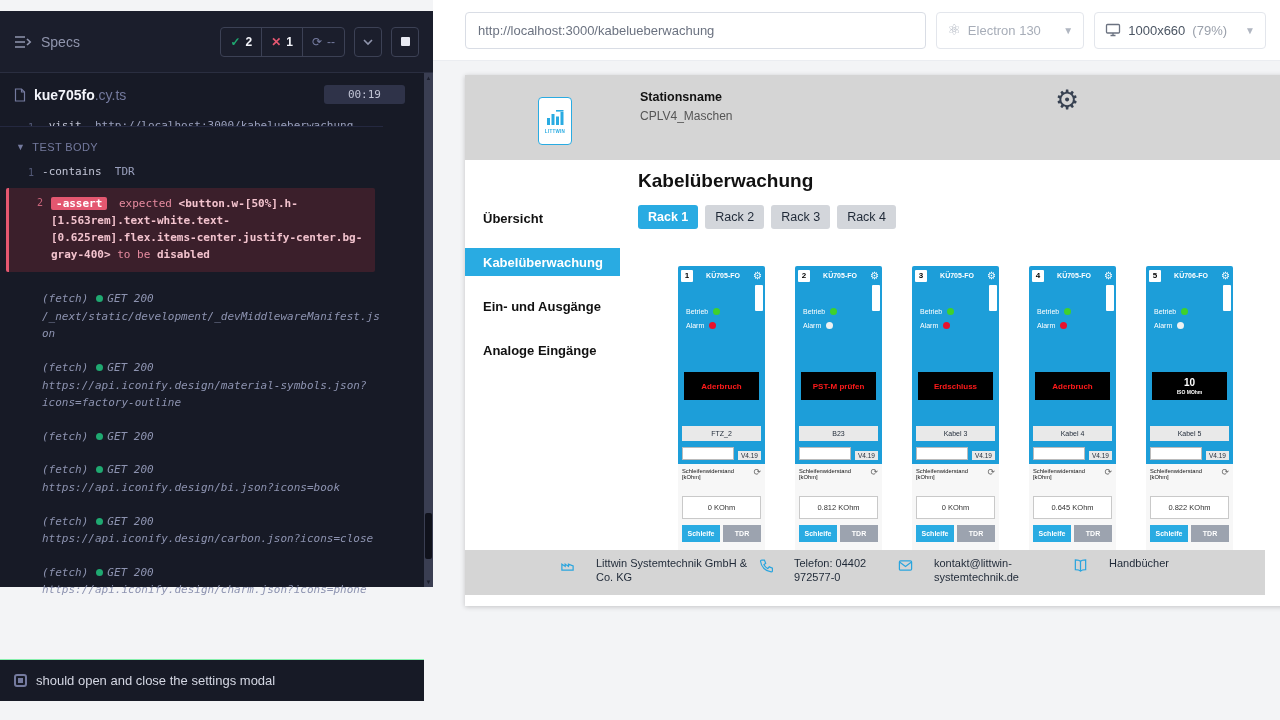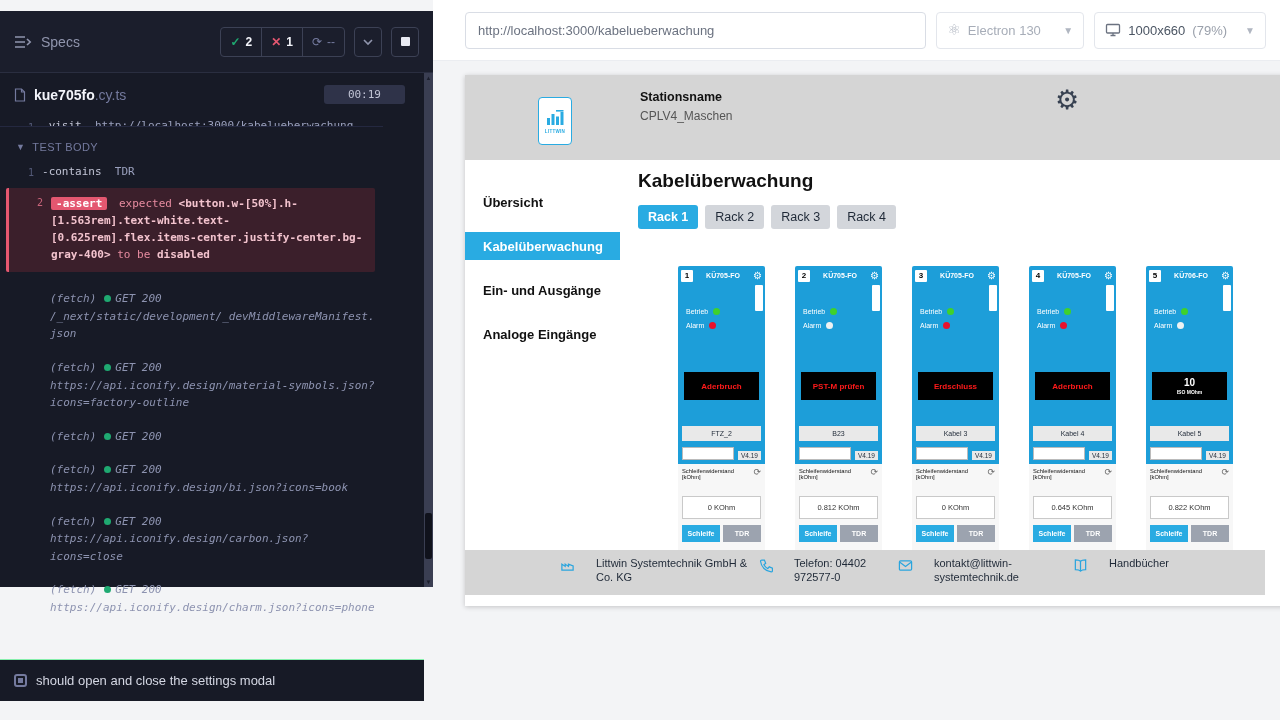--- a/index.html
+++ b/index.html
@@ -40,21 +40,21 @@
   .cy-section .chev { font-size:9px; }
 
   .assert { background:#3b1f2b; border-left:3px solid #e45770; border-radius:2px; margin:6px 8px 10px 6px; padding:7px 8px 9px 0; display:flex; gap:8px; }
   .assert .lnum { color:#c9647a; }
   .assert-body { line-height:1.55; word-break:break-word; overflow-wrap:break-word; color:#e78ca0; }
   .assert-badge { background:#e45770; color:#fff; font-weight:bold; padding:0 5px; border-radius:2px; margin-right:5px; }
   .assert-badge::before { content:"-"; }
   .assert-sel { color:#f3c3ce; font-weight:bold; }
   .assert-state { color:#f3c3ce; font-weight:bold; }
 
-  .fetch { display:flex; gap:8px; padding:8px 8px; }
+  .fetch { display:flex; gap:8px; padding:8px 0; }
   .fetch-body { font-style:italic; color:#8d93b0; line-height:1.6; word-break:break-word; overflow-wrap:break-word; }
   .fetch-dot { display:inline-block; width:7px; height:7px; border-radius:50%; background:#1fa971; margin:0 4px 0 8px; }
   .fetch-url { word-break:break-word; }
 
   .cy-next { position:absolute; left:0; right:9px; top:648px; border-top:1px solid #86efac; padding:13px 14px; display:flex; gap:9px; align-items:center; font-size:13px; color:#d4d7e3; background:#171a26; }
   .test-icon { width:13px; height:13px; border:2px solid #747a9e; border-radius:3px; display:flex; align-items:center; justify-content:center; flex:none; }
   .test-icon i { width:5px; height:5px; background:#747a9e; display:block; }
 
   .cy-scroll { position:absolute; right:0; top:62px; width:9px; bottom:0; background:#3a3e52; }
   .cy-scroll .arr { position:absolute; left:0; width:9px; text-align:center; font-size:6px; color:#1b1e2c; }
@@ -78,21 +78,21 @@
   .app-header { height:85px; background:#d5d5d5; position:relative; }
   .logo { position:absolute; left:73px; top:22px; width:34px; height:48px; background:#fff; border:1px solid #29abe2; border-radius:4px; display:flex; flex-direction:column; align-items:center; justify-content:center; gap:2px; }
   .logo-text { font-size:4.5px; font-weight:bold; color:#29abe2; letter-spacing:.3px; }
   .station { position:absolute; left:175px; top:15px; }
   .station-label { font-size:12.5px; font-weight:bold; color:#111; }
   .station-value { font-size:12px; color:#555; margin-top:5px; }
   .header-gear { position:absolute; left:590px; top:12px; font-size:27px; color:#374151; line-height:1; }
   .logout-btn { position:absolute; right:18px; top:21px; height:30px; padding:0 13px; background:#29abe2; color:#fff; font-size:13px; border-radius:3px; display:flex; align-items:center; }
 
   .app-body { display:flex; height:390px; }
-  .nav { width:155px; padding-top:28px; flex:none; }
+  .nav { width:155px; padding-top:44px; flex:none; }
   .nav-item { height:28px; display:flex; align-items:center; padding-left:18px; font-size:13px; font-weight:bold; color:#111; margin-bottom:16px; }
   .nav-item.active { background:#29abe2; color:#fff; }
 
   .main { flex:1; padding:10px 0 0 18px; }
   .main-title { font-size:19px; line-height:22px; font-weight:600; color:#111; }
   .tabs { display:flex; gap:7px; margin-top:13px; }
   .tab { height:24px; padding:0 10px; display:flex; align-items:center; font-size:12.5px; border-radius:3px; background:#d3d6db; color:#1f2937; }
   .tab.active { background:#29abe2; color:#fff; font-weight:bold; }
 
   .cards { display:flex; gap:30px; margin:37px 0 0 40px; height:284px; overflow:hidden; }

